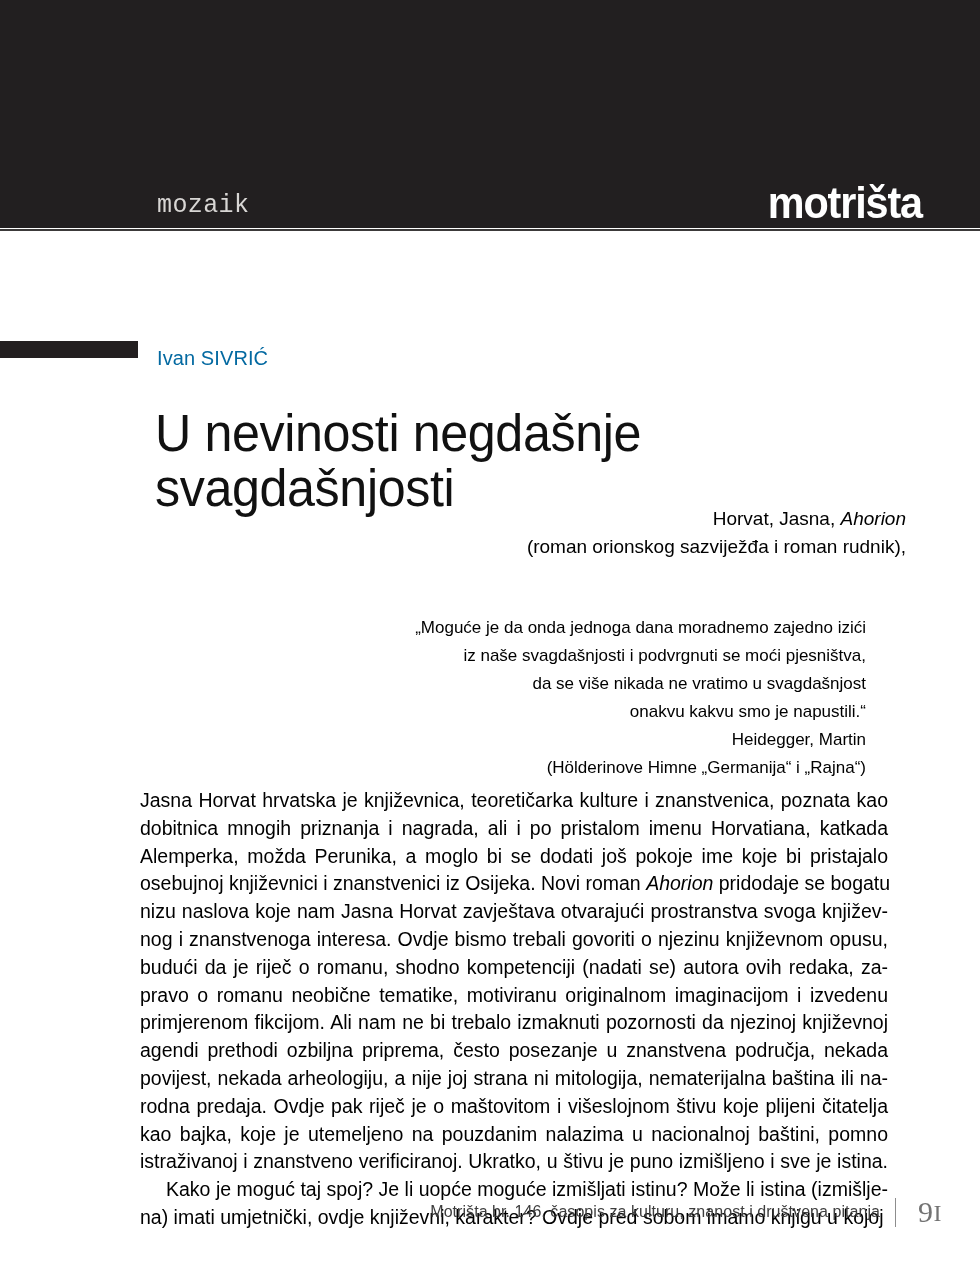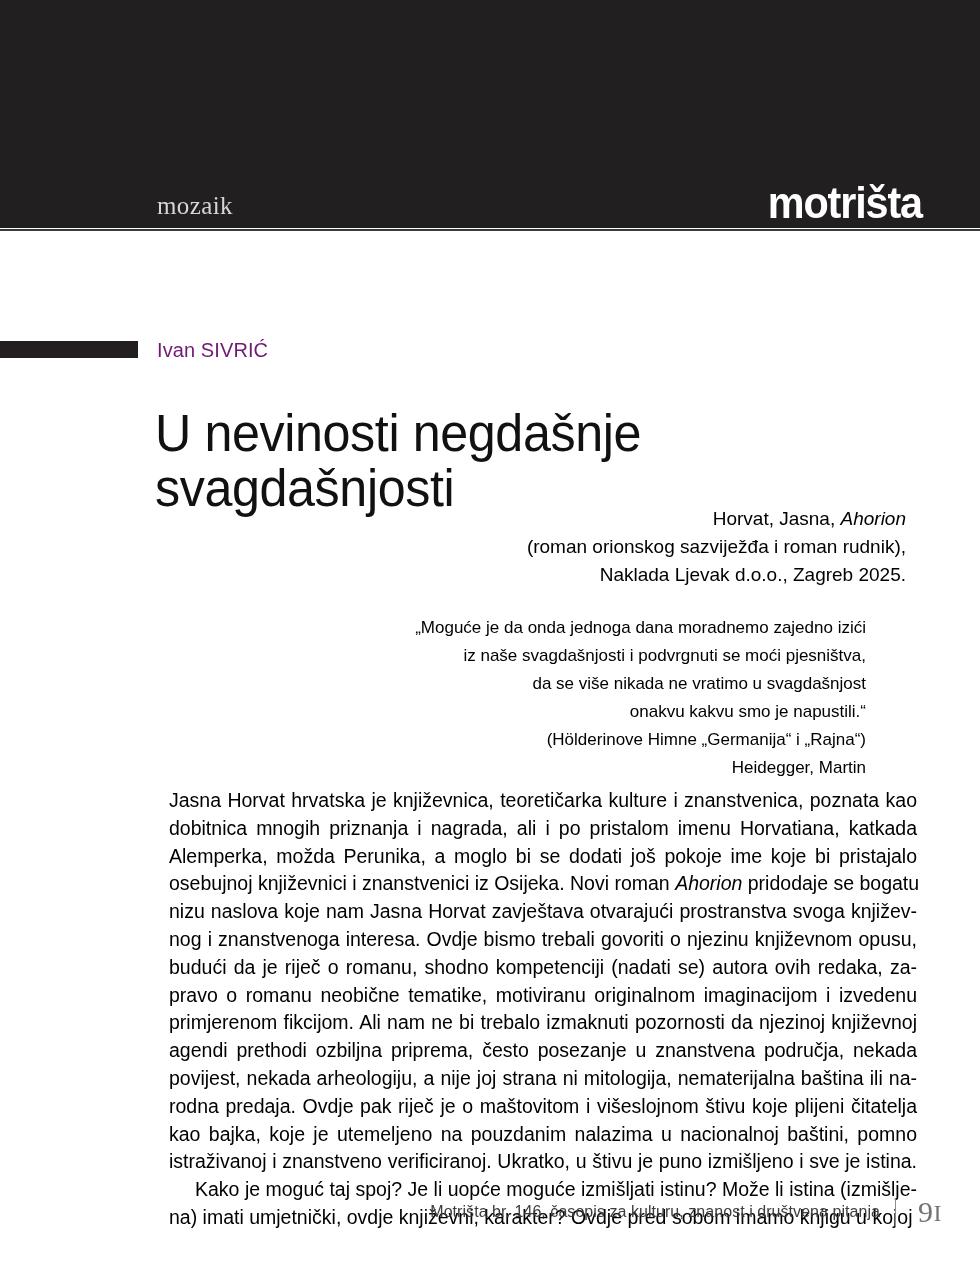--- a/index.html
+++ b/index.html
@@ -31,21 +31,21 @@
     position: absolute;
     left: 0;
     bottom: 0;
     width: 980px;
     height: 54px;
   }
   .section-label {
     position: absolute;
     left: 157px;
     bottom: 10px;
-    font-family: Liberation Serif, serif;
+    font-family: Liberation Mono, monospace;
     font-size: 25px;
     font-weight: 300;
     letter-spacing: 0.4px;
     color: #d8d6d4;
     line-height: 1;
   }
   .brand-logo {
     position: absolute;
     right: 58px;
     bottom: 3px;
@@ -79,26 +79,26 @@
     position: absolute;
     left: 0;
     top: 4px;
     width: 138px;
     height: 17px;
     background: #231f20;
   }
   .byline-name {
     position: absolute;
     left: 157px;
-    top: 0;
+    top: 8px;
     font-size: 20px;
     font-weight: 400;
     letter-spacing: 0.1px;
     line-height: 26px;
-    color: #701a75;
+    color: #0369a1;
   }
 
   
   .article-title {
     position: absolute;
     left: 155px;
     top: 372px;
     width: 700px;
     font-size: 51px;
     font-weight: 400;
@@ -132,21 +132,21 @@
     text-align: right;
     font-size: 17px;
     line-height: 28px;
     color: #000;
   }
   .epigraph .rline { display: block; white-space: nowrap; }
 
   
   .body-copy {
     position: absolute;
-    left: 169px;
+    left: 140px;
     top: 787px;
     width: 748px;
     font-size: 19.5px;
     line-height: 27.8px;
     color: #000;
   }
   .body-copy .just-line {
     display: block;
     text-align: justify;
     text-align-last: justify;
@@ -218,30 +218,29 @@
 </div>
 
 <h1 class="article-title">
   <span class="tline">U nevinosti negdašnje</span>
   <span class="tline">svagdašnjosti</span>
 </h1>
 
 <div class="ref-block">
   <span class="rline"><span>Horvat, Jasna, </span><em>Ahorion</em></span>
   <span class="rline">(roman orionskog sazviježđa i roman rudnik),</span>
-  <span class="rline">Naklada Ljevak d.o.o., Zagreb 2025.</span>
 </div>
 
 <blockquote class="epigraph">
   <span class="rline">„Moguće je da onda jednoga dana moradnemo zajedno izići</span>
   <span class="rline">iz naše svagdašnjosti i podvrgnuti se moći pjesništva,</span>
   <span class="rline">da se više nikada ne vratimo u svagdašnjost</span>
   <span class="rline">onakvu kakvu smo je napustili.“</span>
+  <span class="rline">Heidegger, Martin</span>
   <span class="rline">(Hölderinove Himne „Germanija“ i „Rajna“)</span>
-  <span class="rline">Heidegger, Martin</span>
 </blockquote>
 
 <div class="body-copy">
   <div>
     <span class="just-line">Jasna Horvat hrvatska je književnica, teoretičarka kulture i znanstvenica, poznata kao</span>
     <span class="just-line">dobitnica mnogih priznanja i nagrada, ali i po pristalom imenu Horvatiana, katkada</span>
     <span class="just-line">Alemperka, možda Perunika, a moglo bi se dodati još pokoje ime koje bi pristajalo</span>
     <span class="just-line"><span>osebujnoj književnici i znanstvenici iz Osijeka. Novi roman </span><em>Ahorion</em><span> pridodaje se bogatu</span></span>
     <span class="just-line">nizu naslova koje nam Jasna Horvat zavještava otvarajući prostranstva svoga književ-</span>
     <span class="just-line">nog i znanstvenoga interesa. Ovdje bismo trebali govoriti o njezinu književnom opusu,</span>

